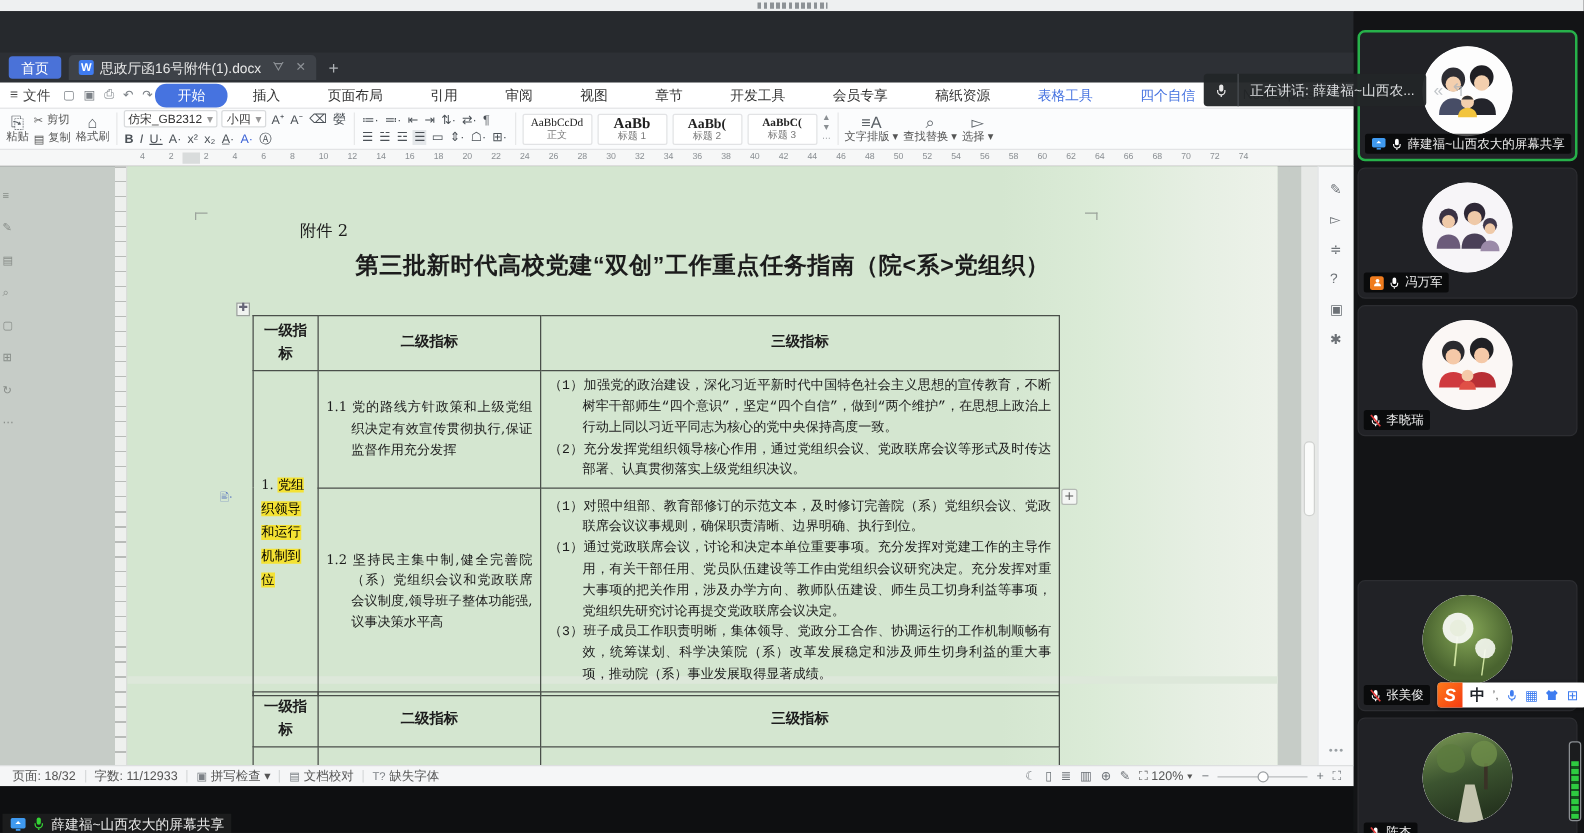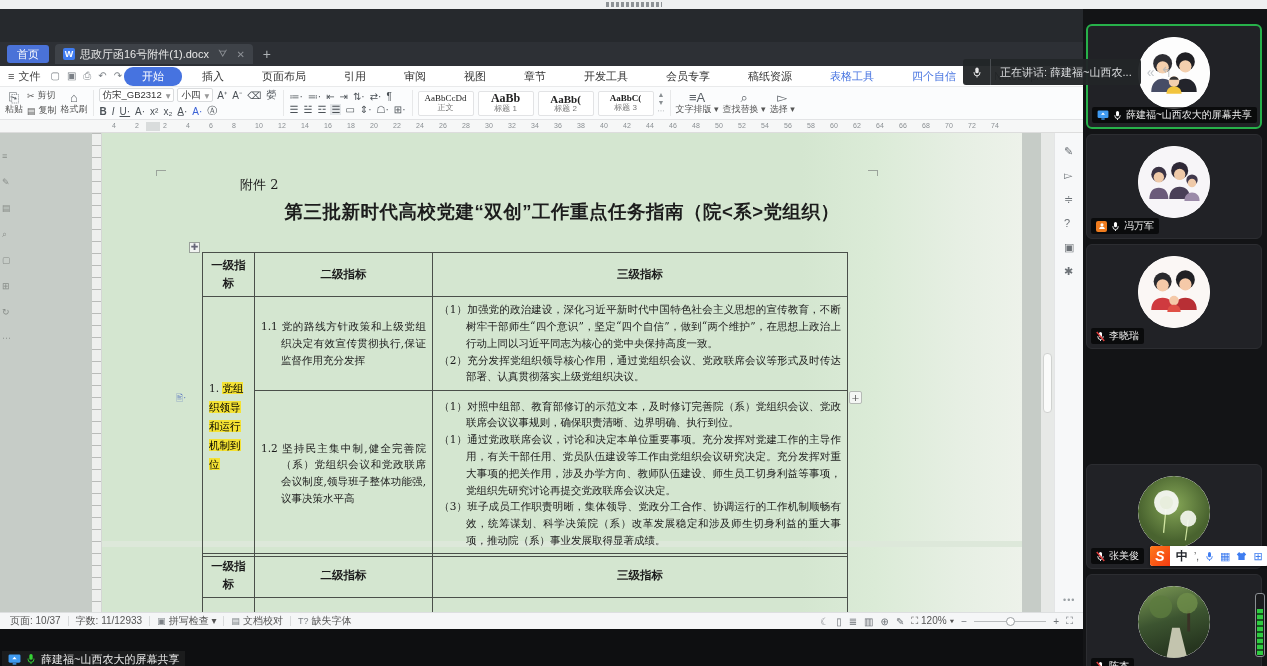--- a/index.html
+++ b/index.html
@@ -75,21 +75,21 @@
   .corner-mark.l { border-left:1px solid #9ba39b; }
   .corner-mark.r { border-right:1px solid #9ba39b; }
   #attach { position:absolute; left:98px; top:43px; font-size:13px;padding-left:40px; }
   #doctitle { position:absolute; left:60px; top:66px; width:800px; text-align:center;
     font-size:18.5px; font-weight:bold; font-family:"Liberation Sans",sans-serif; letter-spacing:.5px; }
   table.doc { position:absolute; left:100px; border-collapse:collapse; table-layout:fixed;
     font-size:10.5px; line-height:1.6; }
   table.doc td, table.doc th { border:1.2px solid #4a4f4a; vertical-align:middle; padding:3px 6px; }
   table.doc th { font-family:"Liberation Sans",sans-serif; font-weight:bold; font-size:11.5px; text-align:center; }
   #table1 { top:119px; } #table2 { top:420px; }
-  .c1 { width:52px; } .c2 { width:178px; } .c3 { width:415px; }
+  .c1 { width:52px; } .c2 { width:178px; } .c3 { width:415px;font-family:Liberation Mono, monospace; }
   .item { padding-left:27px; text-indent:-27px; text-align:justify; }
   .hang { padding-left:20px; text-indent:-20px; text-align:justify; }
   mark.hl { background:#f4e233; padding:0; }
   #lvl1cell { line-height:1.8; }
   #tbl-handle { position:absolute; left:87px; top:109px; width:11px; height:11px; border:1px solid #99a09a;
     background:#f0f3f0; color:#667; font-size:9px; line-height:9px; text-align:center; }
   #row-add { position:absolute; left:747px; top:258px; width:13px; height:13px; border:1px solid #b5bab5;
     background:#f4f6f4; color:#555; font-size:10px; line-height:11px; text-align:center; border-radius:2px; }
   #margin-marker { position:absolute; left:74px; top:258px; font-size:9px; color:#5f79c0; }
   #pagebreak-band { position:absolute; left:0; top:408px; width:100%; height:6px; background:#dde8da; }
@@ -456,21 +456,21 @@
     <span class="rr-ic" style="top:36px">▻</span>
     <span class="rr-ic" style="top:60px">≑</span>
     <span class="rr-ic" style="top:84px">?</span>
     <span class="rr-ic" style="top:108px">▣</span>
     <span class="rr-ic" style="top:132px">✱</span>
     <span id="rr-dots">•••</span>
   </div>
 </div>
 
 <div class="abs" id="statusbar">
-  <span style="margin-left:10px">页面: 10/37</span>
+  <span style="margin-left:10px">页面: 18/32</span>
   <span class="sep"></span>
   <span>字数: 11/12933</span>
   <span class="sep"></span>
   <span><span class="st-ic">▣</span><span>拼写检查</span> ▾</span>
   <span class="sep"></span>
   <span><span class="st-ic">▤</span><span>文档校对</span></span>
   <span class="sep"></span>
   <span><span class="st-ic">T?</span><span>缺失字体</span></span>
   <div id="status-right">
     <span class="view-ic">☾</span>

